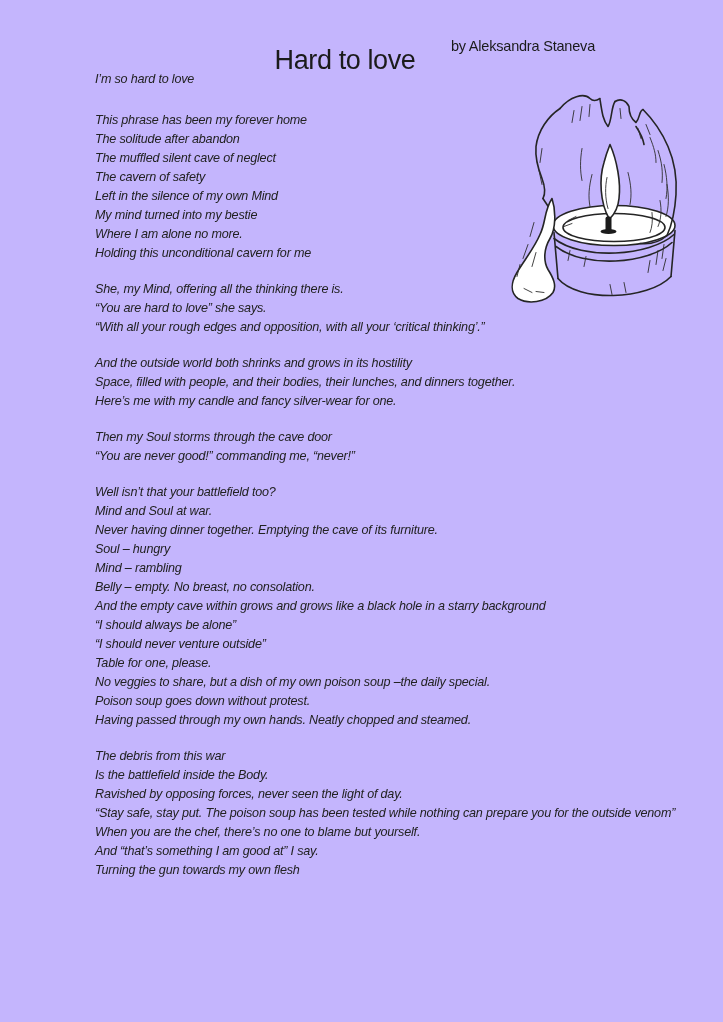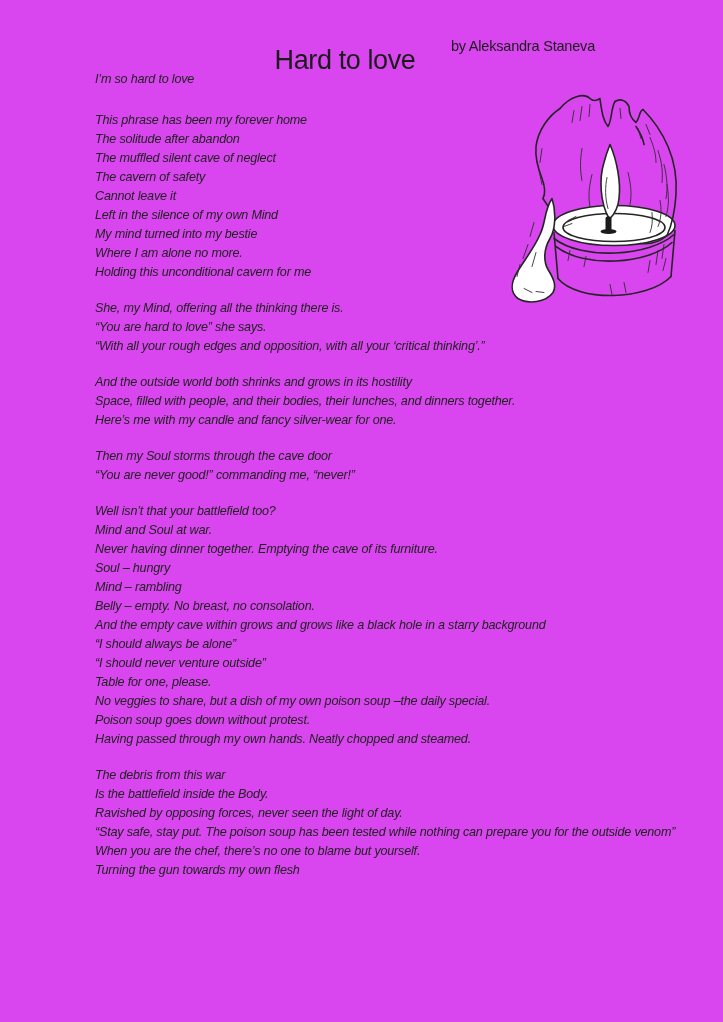--- a/index.html
+++ b/index.html
@@ -1,20 +1,20 @@
 <!DOCTYPE html>
 <html><head>
 <meta charset="utf-8">
 <style>
   html, body { margin: 0; padding: 0; background: #ffffff; }
   .page {
     position: relative;
     width: 723px;
     height: 1022px;
-    background: #d946ef;
+    background: #c4b5fd;
     font-family: "Liberation Sans", sans-serif;
     color: #1e1e1e;
     overflow: hidden;
   }
   .title {
     position: absolute;
     top: 27px;
     left: 0;
     width: 690px;
     text-align: center;
@@ -67,21 +67,20 @@
 
   <div class="poem">
       <div class="stanza opening">
         <div class="line">I’m so hard to love</div>
       </div>
       <div class="stanza">
         <div class="line">This phrase has been my forever home</div>
         <div class="line">The solitude after abandon</div>
         <div class="line">The muffled silent cave of neglect</div>
         <div class="line">The cavern of safety</div>
-        <div class="line">Cannot leave it</div>
         <div class="line">Left in the silence of my own Mind</div>
         <div class="line">My mind turned into my bestie</div>
         <div class="line">Where I am alone no more.</div>
         <div class="line">Holding this unconditional cavern for me</div>
       </div>
       <div class="stanza">
         <div class="line">She, my Mind, offering all the thinking there is.</div>
         <div class="line">“You are hard to love” she says.</div>
         <div class="line">“With all your rough edges and opposition, with all your ‘critical thinking’.”</div>
       </div>
@@ -108,20 +107,21 @@
         <div class="line">No veggies to share, but a dish of my own poison soup –the daily special.</div>
         <div class="line">Poison soup goes down without protest.</div>
         <div class="line">Having passed through my own hands. Neatly chopped and steamed.</div>
       </div>
       <div class="stanza">
         <div class="line">The debris from this war</div>
         <div class="line">Is the battlefield inside the Body.</div>
         <div class="line">Ravished by opposing forces, never seen the light of day.</div>
         <div class="line">“Stay safe, stay put. The poison soup has been tested while nothing can prepare you for the outside venom”</div>
         <div class="line">When you are the chef, there’s no one to blame but yourself.</div>
+        <div class="line">And “that’s something I am good at” I say.</div>
         <div class="line">Turning the gun towards my own flesh</div>
       </div>
     </div>
 
   <div class="illustration">
     <svg viewBox="0 0 233 222" xmlns="http://www.w3.org/2000/svg">
 
       <g>
         <path class="ink" d="M 64,140 L 68,186"></path>
         <path class="ink" d="M 68,186 C 88,210 158,208 181,184"></path>

